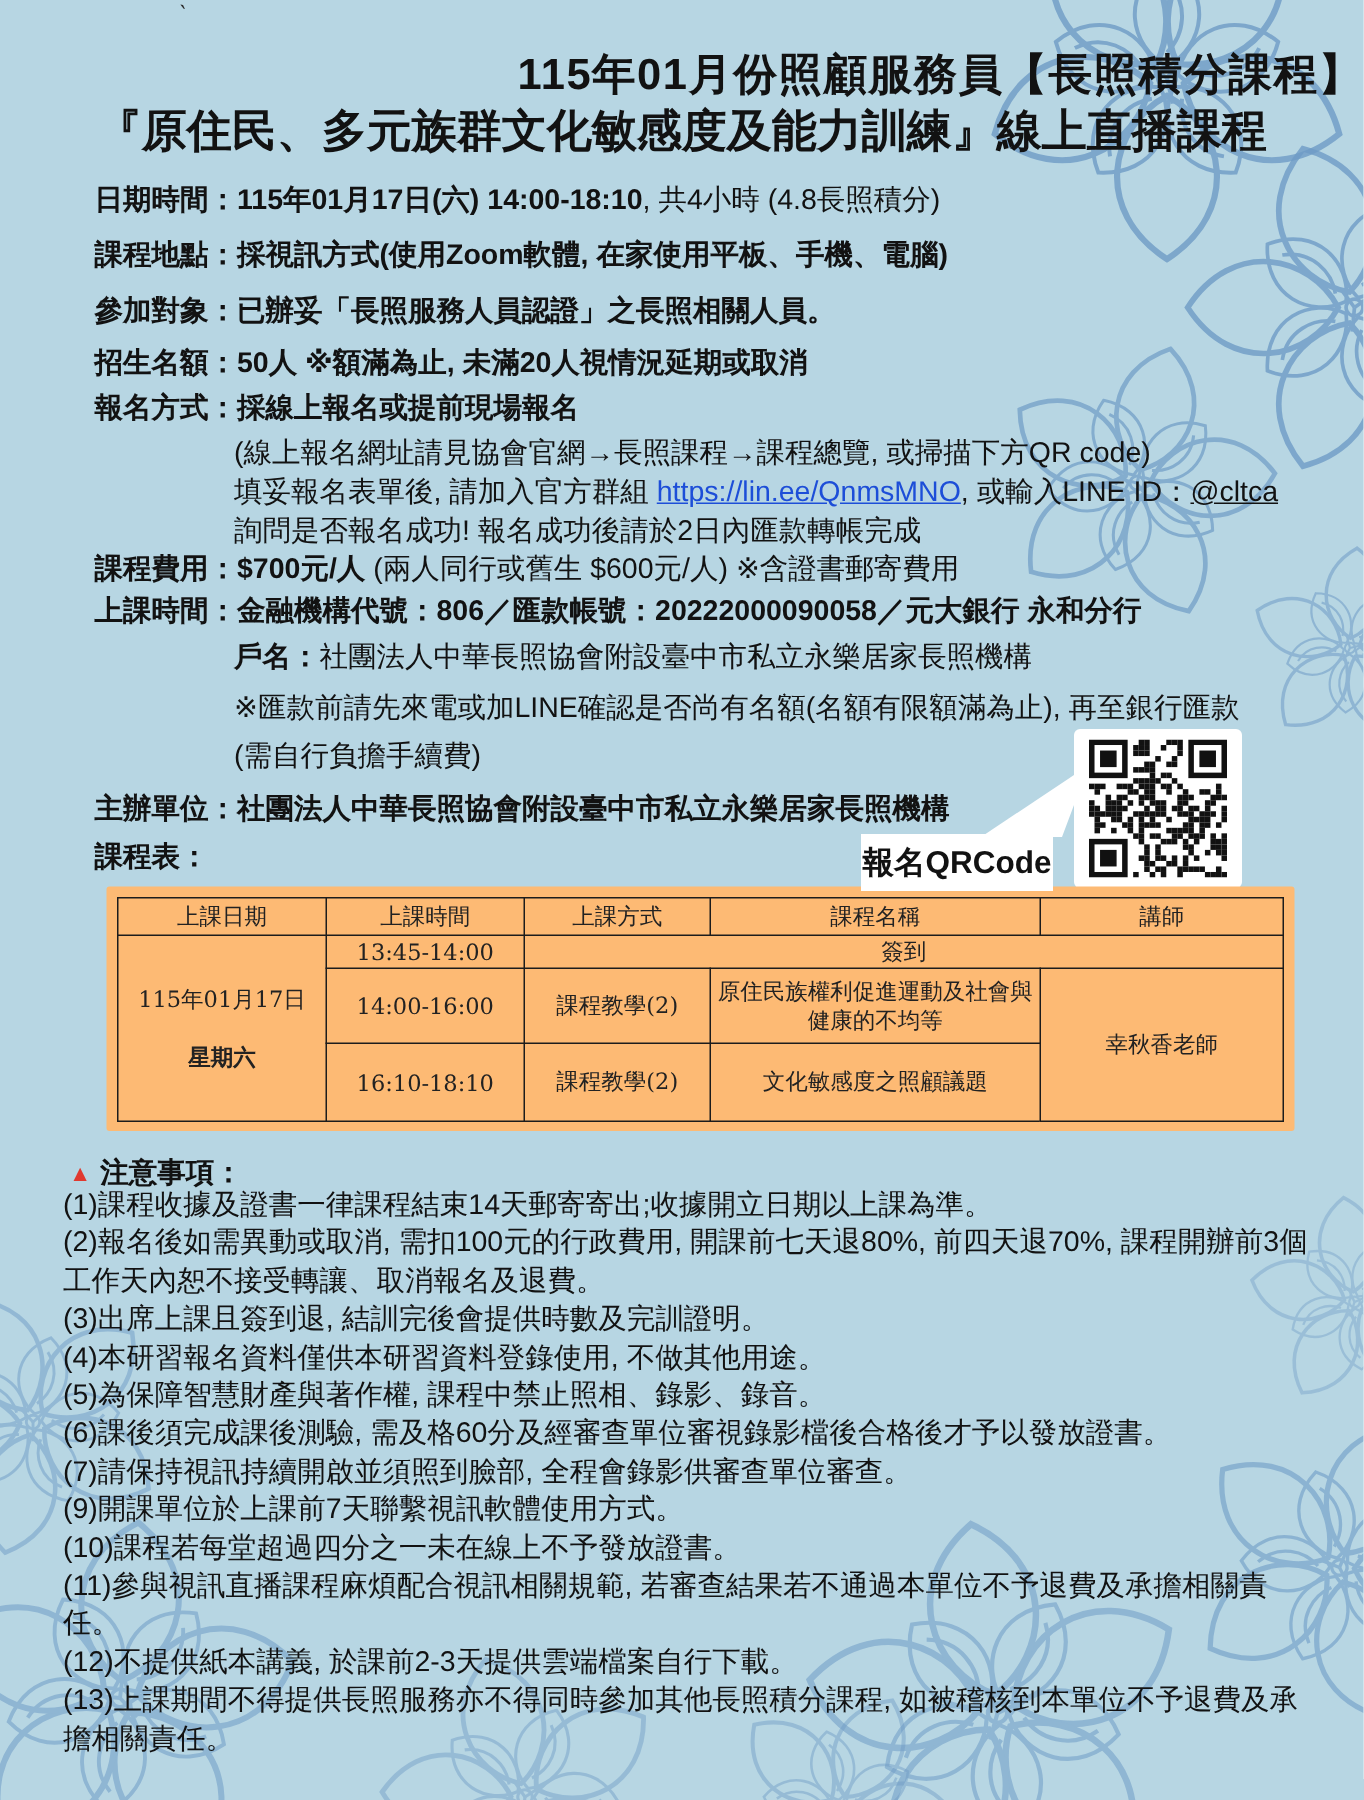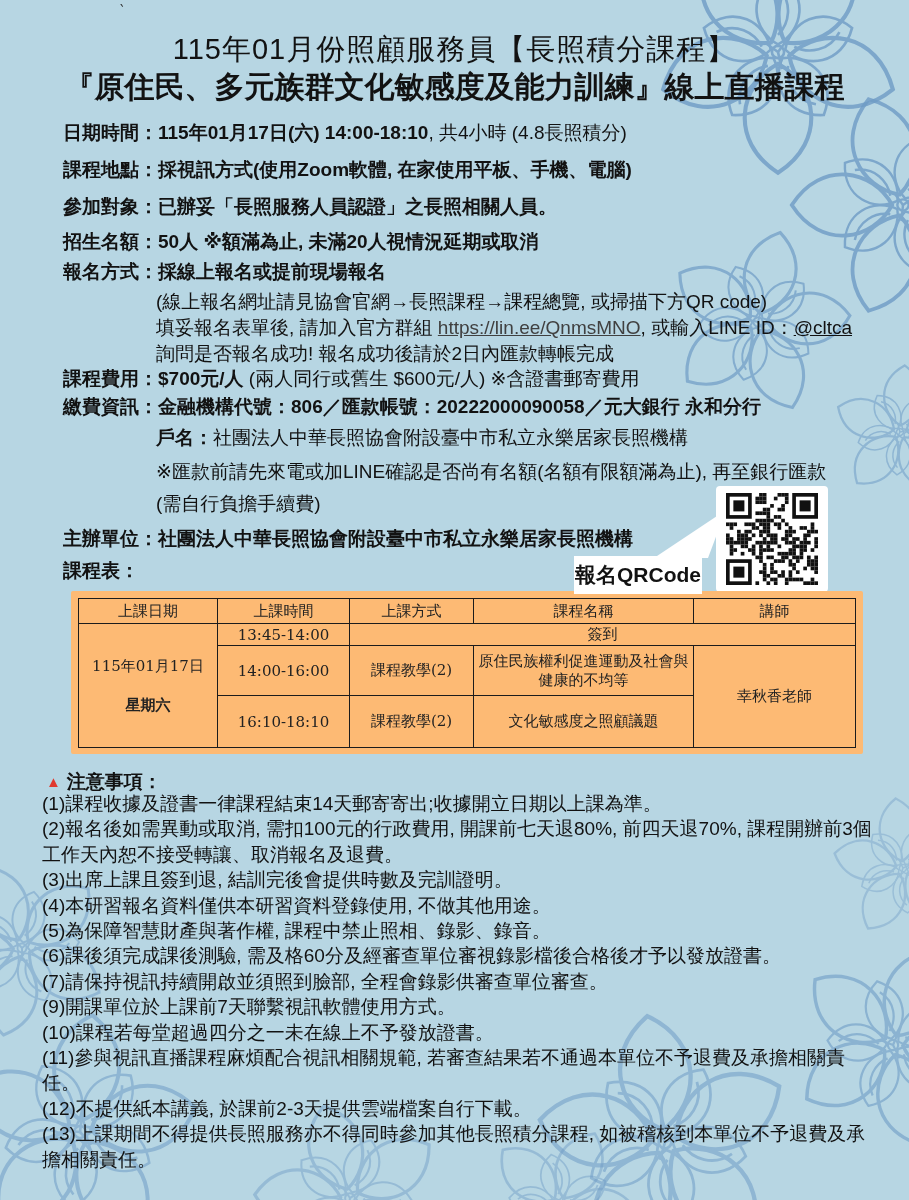--- a/index.html
+++ b/index.html
@@ -1,25 +1,25 @@
 <!DOCTYPE html>
 <html><head>
 <meta charset="utf-8">
 <style>
   html,body{margin:0;padding:0;}
   body{width:909px;height:1200px;overflow:hidden;font-family:"Liberation Sans","DejaVu Sans",sans-serif;}
   .page{position:relative;width:909px;height:1200px;background:#b7d6e3;overflow:hidden;color:#121212;}
   .bg{position:absolute;left:0;top:0;z-index:0;}
   .stray{position:absolute;left:118px;top:2px;font-size:16px;color:#2a2a2a;transform:rotate(12deg);z-index:1;}
-  .t1{position:absolute;top:30px;left:0;width:100%;margin:0;text-align:center;font-size:29px;font-weight:400;letter-spacing:1px;z-index:1;}
+  .t1{position:absolute;top:30px;left:0;width:100%;margin:0;text-align:right;font-size:29px;font-weight:700;letter-spacing:1px;z-index:1;}
   .t2{position:absolute;top:67px;left:0;width:100%;margin:0;text-align:center;font-size:30px;font-weight:700;letter-spacing:0px;z-index:1;}
   .line{position:absolute;left:63px;font-size:19px;font-weight:700;white-space:nowrap;z-index:1;}
   .line .r{font-weight:400;}
   .ind{left:156px;font-weight:400;}
-  a.link{color:#404040;text-decoration:underline;}
+  a.link{color:#1d4ed8;text-decoration:underline;}
   a.dark{color:#121212;text-decoration:underline;}
   .qr-panel{position:absolute;left:716px;top:486px;width:112px;height:106px;background:#ffffff;border-radius:4px;z-index:2;}
   .qr-panel svg{position:absolute;left:10px;top:7px;}
   .bubble-pointer{position:absolute;left:636px;top:506px;z-index:3;}
   .bubble{position:absolute;left:574px;top:556px;width:128px;height:38px;background:#ffffff;z-index:3;
           display:flex;align-items:center;justify-content:center;font-size:21px;font-weight:700;}
   .table-panel{position:absolute;left:71px;top:591px;width:792px;height:163px;background:#fdba74;border-radius:2px;z-index:2;}
   table.sched{border-collapse:collapse;margin:7px 0 0 7px;width:778px;table-layout:fixed;
               font-family:"DejaVu Serif","Liberation Serif",serif;font-size:15px;color:#222;}
   table.sched th,table.sched td{border:1.5px solid #1c1c1c;text-align:center;vertical-align:middle;padding:0 3px;font-weight:400;}
@@ -96,21 +96,21 @@
   <div class="line" style="top:259px"><b>報名方式：</b><b>採線上報名或提前現場報名</b></div>
 
   <div class="line ind" style="top:289px">(線上報名網址請見協會官網→長照課程→課程總覽, 或掃描下方QR code)</div>
 
   <div class="line ind" style="top:315px"><span>填妥報名表單後, 請加入官方群組 </span><a class="link" href="#">https://lin.ee/QnmsMNO</a><span>, 或輸入LINE ID：</span><a class="dark" href="#">@cltca</a></div>
 
   <div class="line ind" style="top:341px">詢問是否報名成功! 報名成功後請於2日內匯款轉帳完成</div>
 
   <div class="line" style="top:366px"><b>課程費用：</b><b>$700元/人</b><span class="r"> (兩人同行或舊生 $600元/人)  ※含證書郵寄費用</span></div>
 
-  <div class="line" style="top:394px"><b>繳費資訊：</b><b>金融機構代號：</b><b>806</b><b>／匯款帳號：</b><b>20222000090058</b><b>／元大銀行 永和分行</b></div>
+  <div class="line" style="top:394px"><b>上課時間：</b><b>金融機構代號：</b><b>806</b><b>／匯款帳號：</b><b>20222000090058</b><b>／元大銀行 永和分行</b></div>
 
   <div class="line ind" style="top:425px"><b>戶名：</b><span>社團法人中華長照協會附設臺中市私立永樂居家長照機構</span></div>
 
   <div class="line ind" style="top:459px">※匯款前請先來電或加LINE確認是否尚有名額(名額有限額滿為止), 再至銀行匯款</div>
 
   <div class="line ind" style="top:491px">(需自行負擔手續費)</div>
 
   <div class="line" style="top:526px"><b>主辦單位：</b><b>社團法人中華長照協會附設臺中市私立永樂居家長照機構</b></div>
 
   <div class="line" style="top:558px">課程表：</div>

